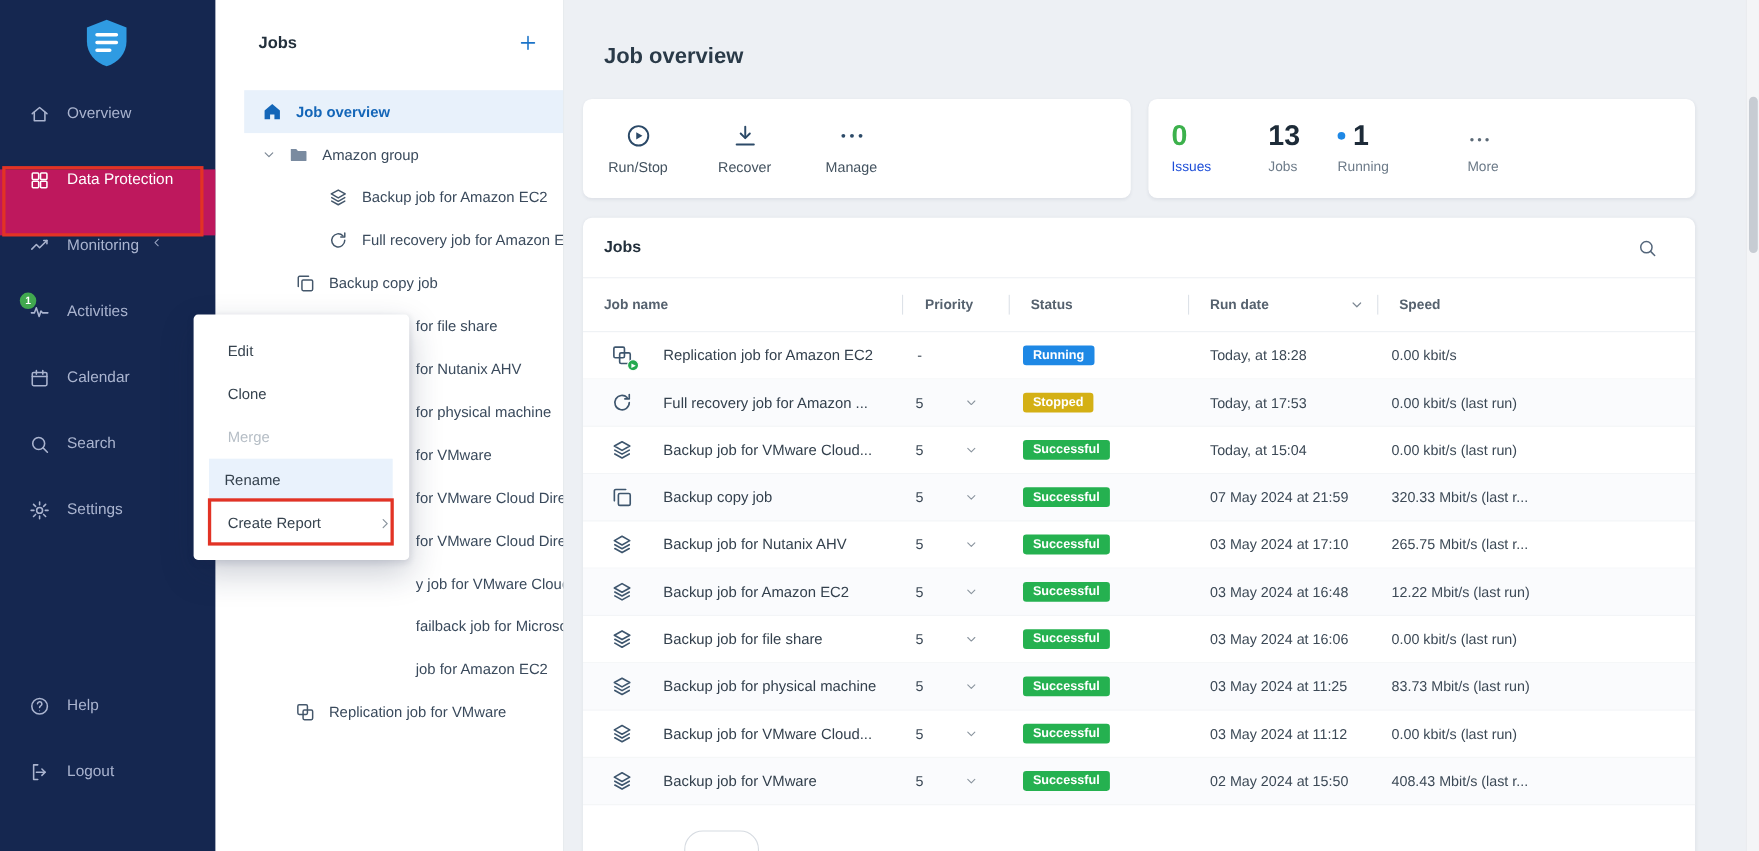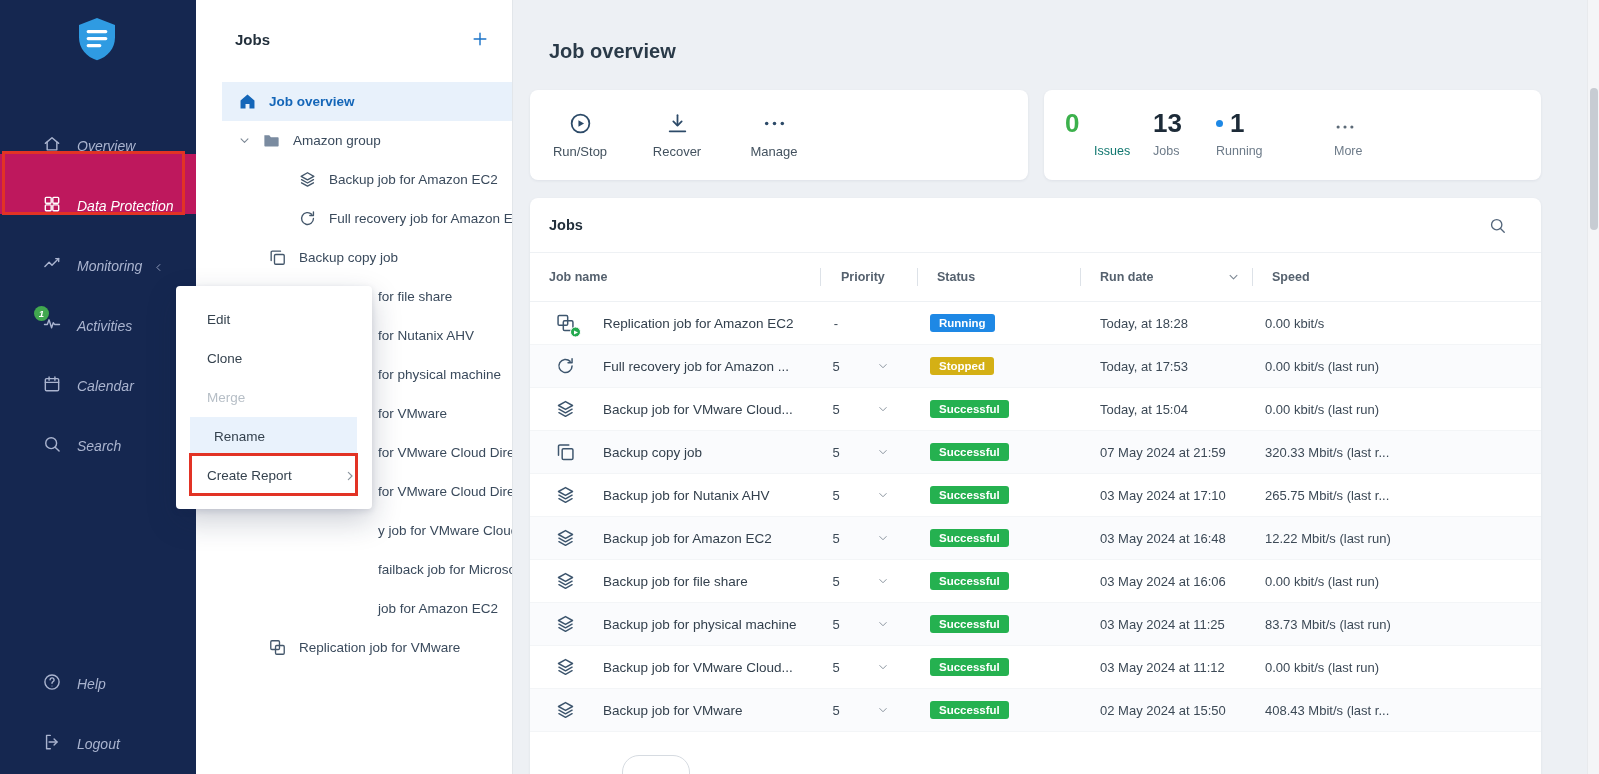--- a/index.html
+++ b/index.html
@@ -6,21 +6,21 @@
   html,body{width:1599px;height:774px;}
   body{font-family:"Liberation Sans","DejaVu Sans",sans-serif;background:#edf0f4;position:relative;overflow:hidden;color:#37474f;}
   .ic{display:inline-flex;align-items:center;justify-content:center;position:relative;}
   .ic svg{width:100%;height:100%;display:block;}
 
   
   .sidebar{position:absolute;left:0;top:0;width:196px;height:774px;background:#152750;z-index:5;}
   .logo{position:absolute;top:15px;left:73px;width:48px;height:48px;}
   .side-nav{position:absolute;top:94px;left:0;width:100%;}
   .side-footer{position:absolute;bottom:22px;left:0;width:100%;}
-  .side-item{height:60px;display:flex;align-items:flex-end;padding-left:42px;color:#aab4cf;font-size:14px;cursor:pointer;font-style:italic;}
+  .side-item{height:60px;display:flex;align-items:flex-start;padding-left:26px;color:#aab4cf;font-size:14px;cursor:pointer;}
   .side-item.active{background:#be185d;color:#fff;}
   .side-ic{width:20px;height:20px;flex:none;position:relative;display:inline-flex;}
   .side-ic svg{width:100%;height:100%;}
   .side-label{margin-left:15px;white-space:nowrap;}
   .side-chev{width:13px;height:13px;margin-left:10px;color:#97a2c0;}
   .nav-badge{position:absolute;top:-8px;left:-8px;min-width:15px;height:15px;border-radius:8px;background:#41a84f;color:#fff;font-size:9.5px;font-weight:bold;display:flex;align-items:center;justify-content:center;padding:0 3px;}
 
   
   .jobs-panel{position:absolute;left:196px;top:0;width:317px;height:774px;background:#fff;border-right:1px solid #e2e6ea;z-index:10;}
   .jobs-head{height:78px;display:flex;align-items:center;justify-content:space-between;padding:0 22px 0 39px;}
@@ -37,21 +37,21 @@
   .tree-row.child{padding-left:76px;}
   .tree-row.item{padding-left:46px;}
   .tree-row.occluded{padding-left:156px;}
 
   
   .context-menu{position:absolute;left:176px;top:286px;width:196px;background:#fff;border-radius:4px;
     box-shadow:0 2px 6px rgba(25,35,70,.12),0 12px 30px rgba(25,35,70,.22);padding:14px 0;z-index:30;}
   .menu-item{height:39px;display:flex;align-items:center;justify-content:space-between;padding:0 14px 0 31px;font-size:13.5px;color:#35424e;cursor:pointer;}
   .menu-item.disabled{color:#b6bec6;cursor:default;}
   .menu-item.danger{color:#d2473c;}
-  .menu-item.highlighted{background:#e9f2fc;margin:0 15px 0 14px;padding-left:24px;}
+  .menu-item.highlighted{background:#e9f2fc;margin:0 15px 0 14px;padding-left:14px;}
   .menu-chev{width:16px;height:16px;color:#8a949e;}
 
   
   .main{position:absolute;left:513px;top:0;width:1086px;height:774px;}
   .page-title{position:absolute;left:36px;top:40px;font-size:20px;font-weight:bold;color:#2a3a48;}
   .card{position:absolute;background:#fff;border-radius:8px;box-shadow:0 1px 3px rgba(25,40,70,.07);}
   .toolbar-card{left:17px;top:90px;width:498px;height:90px;display:flex;align-items:center;padding-left:7px;gap:11px;}
   .tb-btn{width:86px;height:72px;display:flex;flex-direction:column;align-items:center;justify-content:center;gap:8px;cursor:pointer;}
   .tb-ic{width:25px;height:25px;color:#2c4a68;}
   .tb-label{font-size:13px;color:#43525f;}
@@ -163,20 +163,29 @@
       </div>
       <div class="side-item">
         <span class="ic side-ic">
           <svg viewBox="0 0 24 24" fill="none" stroke="currentColor" stroke-width="1.7" stroke-linecap="round" stroke-linejoin="round">
             <circle cx="11" cy="11" r="6.5"></circle>
             <path d="M15.8 15.8 20.5 20.5"></path>
           </svg>
         </span>
         <span class="side-label">Search</span>
       </div>
+      <div class="side-item">
+        <span class="ic side-ic">
+          <svg viewBox="0 0 24 24" fill="none" stroke="currentColor" stroke-width="1.7" stroke-linecap="round" stroke-linejoin="round">
+            <circle cx="12" cy="12" r="3.2"></circle>
+            <path d="M12 2.8v3M12 18.2v3M2.8 12h3M18.2 12h3M5.4 5.4l2.2 2.2M16.4 16.4l2.2 2.2M18.6 5.4l-2.2 2.2M7.6 16.4l-2.2 2.2"></path>
+          </svg>
+        </span>
+        <span class="side-label">Settings</span>
+      </div>
     </nav>
   <nav class="side-footer">
       <div class="side-item">
         <span class="ic side-ic">
           <svg viewBox="0 0 24 24" fill="none" stroke="currentColor" stroke-width="1.7" stroke-linecap="round" stroke-linejoin="round">
             <circle cx="12" cy="12" r="8.5"></circle>
             <path d="M9.7 9.4a2.4 2.4 0 1 1 3.5 2.2c-.8.4-1.2 1-1.2 1.9"></path>
             <circle cx="12" cy="16.9" r=".6" fill="currentColor" stroke="none"></circle>
           </svg>
         </span>
@@ -324,21 +333,21 @@
           </svg>
         </span>
         <span class="tb-label">Manage</span>
       </div>
     </section>
   <section class="card stats-card">
       <div class="stat stat-0">
         <div class="stat-val-row">
           <span class="stat-value" style="color: rgb(60, 177, 76);">0</span>
         </div>
-        <span class="stat-label" style="color: #0f766e; margin-left: 29px;">Issues</span>
+        <span class="stat-label" style="color: #1d4ed8;">Issues</span>
       </div>
       <div class="stat stat-1">
         <div class="stat-val-row">
           <span class="stat-value">13</span>
         </div>
         <span class="stat-label">Jobs</span>
       </div>
       <div class="stat stat-2">
         <div class="stat-val-row">
           <span class="stat-dot" style="background: rgb(30, 136, 229);"></span>

